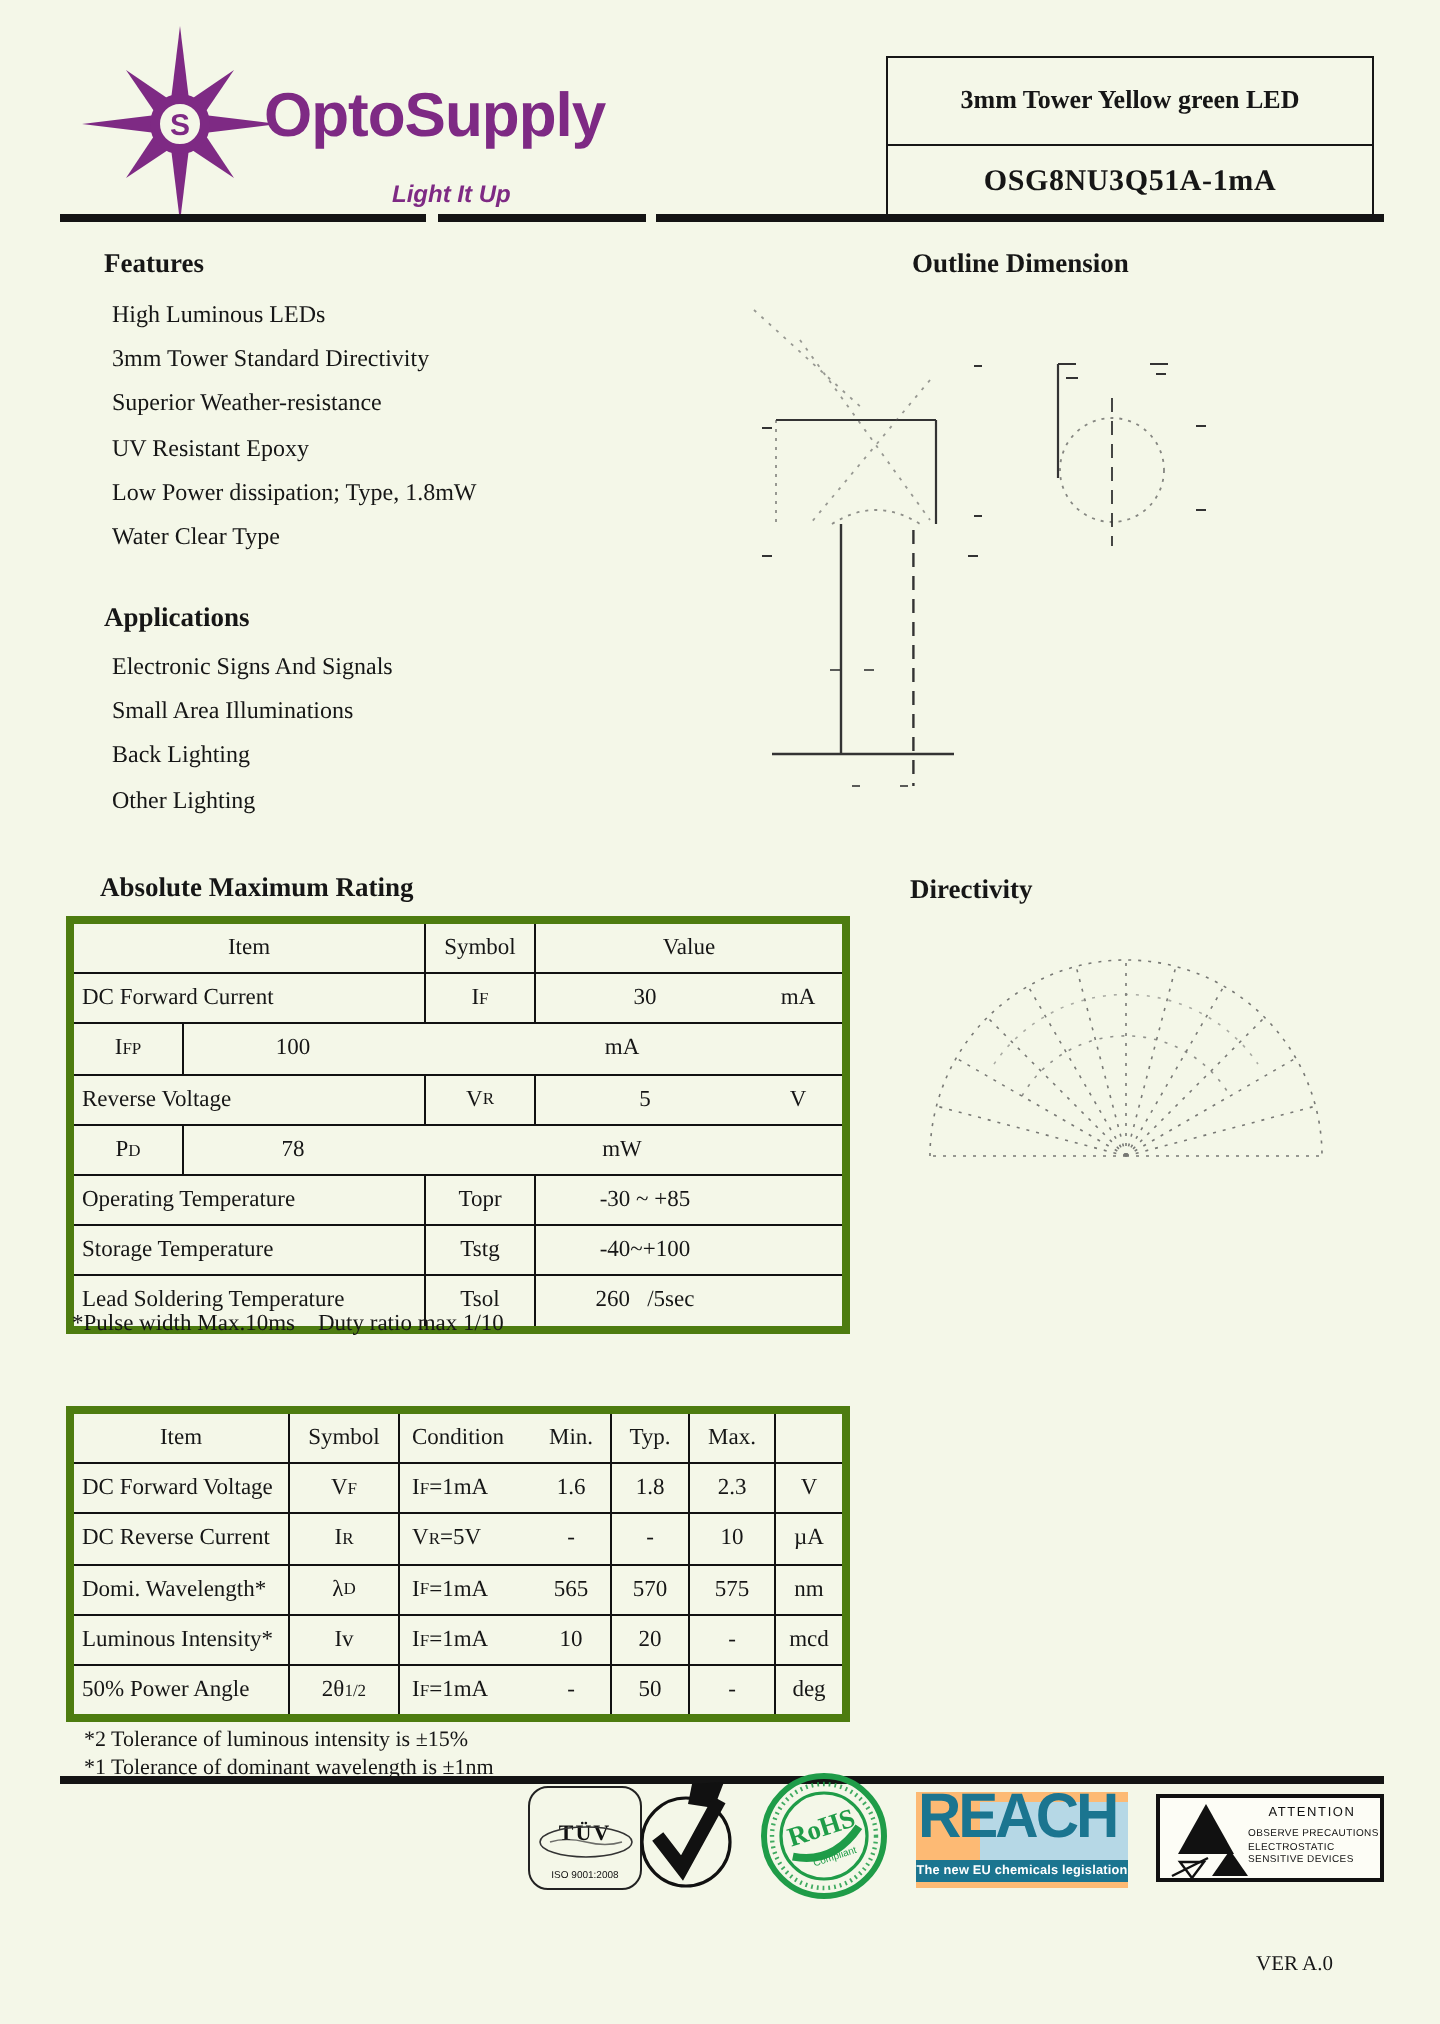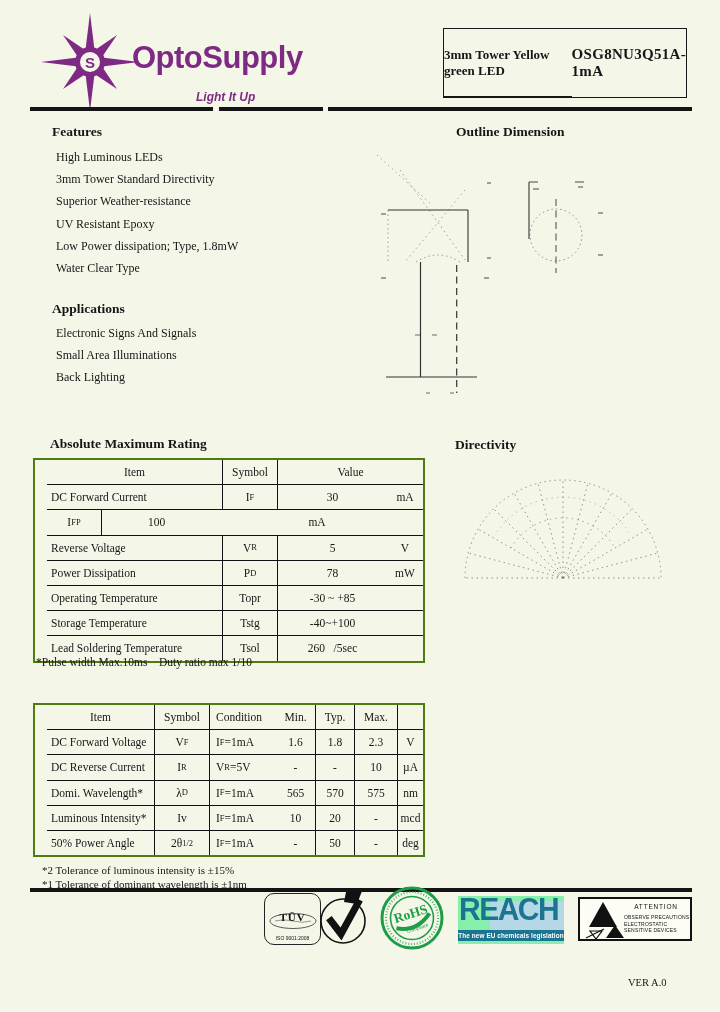--- a/index.html
+++ b/index.html
@@ -6,31 +6,31 @@
   .doc{position:relative;width:720px;height:1012px;background:#f4f7e8;
        font-family:"Liberation Serif",serif;color:#161616;overflow:hidden;}
   .abs{position:absolute;}
   .h1{position:absolute;font-weight:bold;font-size:13.5px;white-space:nowrap;}
   .rule{position:absolute;background:#141414;}
   
   .brand-text{position:absolute;left:132px;top:40px;font-family:"Liberation Sans",sans-serif;
               font-weight:bold;font-size:31px;letter-spacing:-0.5px;color:#7e2a84;}
   .brand-tag{position:absolute;left:196px;top:90px;font-family:"Liberation Sans",sans-serif;
              font-weight:bold;font-style:italic;font-size:12px;color:#7e2a84;}
-  .titlebox{position:absolute;left:443px;top:28px;width:244px;height:70px;border:1.5px solid #161616;
-            display:flex;flex-direction:row;box-sizing:border-box;}
+  .titlebox{position:absolute;left:443px;top:28px;width:244px;height:83px;border:1.5px solid #161616;
+            display:flex;flex-direction:column;box-sizing:border-box;}
   .titlebox .t1{flex:1.15;display:flex;align-items:center;justify-content:center;
                 border-bottom:1.5px solid #161616;font-weight:bold;font-size:13px;}
   .titlebox .t2{flex:1;display:flex;align-items:center;justify-content:center;
                 font-weight:bold;font-size:15px;letter-spacing:.3px;}
   
   .vlist{position:absolute;display:flex;flex-direction:column;font-size:12px;}
   .vlist span{line-height:22.2px;white-space:nowrap;}
   
-  .tbl{position:absolute;border:2px solid #4d7c0f;box-sizing:border-box;padding-left:12px;}
+  .tbl{position:absolute;border:4px solid #4d7c0f;box-sizing:border-box;}
   .trow{display:flex;height:24.2px;border-top:1px solid #111;align-items:stretch;}
   .trow:first-child{border-top:none;}
   .cell{display:flex;align-items:center;font-size:11.5px;box-sizing:border-box;white-space:pre;}
   .br{border-right:1px solid #111;}
   .cc{justify-content:center;}
   .pl{padding-left:4px;}
   sub{font-size:8.5px;line-height:1;}
   
   .a-item{width:176px;}
   .a-sym{width:55px;}
@@ -49,21 +49,21 @@
   .note-sm{position:absolute;font-size:11px;white-space:pre;}
   
   .foot-tag{position:absolute;left:45px;top:912px;font-weight:bold;font-size:15px;}
   .ver{position:absolute;left:628px;top:977px;font-size:10.5px;}
   .tuv{position:absolute;left:264px;top:893px;width:57px;height:52px;border:1.8px solid #222;
        border-radius:10px;box-sizing:border-box;}
   .tuv .tt{position:absolute;left:0;top:17px;width:100%;text-align:center;font-family:Liberation Serif, serif;
            font-weight:bold;font-size:11px;letter-spacing:1px;color:#111;}
   .tuv .iso{position:absolute;left:0;bottom:3px;width:100%;text-align:center;font-size:5px;
             font-family:"Liberation Sans",sans-serif;color:#111;}
-  .reach{position:absolute;left:458px;top:896px;width:106px;height:48px;background:#86efac;}
+  .reach{position:absolute;left:458px;top:896px;width:106px;height:48px;background:#fdba74;}
   .reach .blu{position:absolute;left:32px;top:5px;width:74px;height:40px;background:#b6d8e6;}
   .reach .word{position:absolute;left:1px;top:-4px;font-family:"Liberation Sans",sans-serif;
                font-weight:bold;font-size:30px;letter-spacing:-1.5px;color:#1b7590;transform:scaleY(1.05);}
   .reach .strip{position:absolute;left:0;bottom:3px;width:106px;height:11px;background:#1b7590;
                 color:#fff;font-family:"Liberation Sans",sans-serif;font-weight:bold;font-size:6.4px;
                 line-height:11px;text-align:center;letter-spacing:.1px;}
   .esd{position:absolute;left:578px;top:897px;width:114px;height:44px;border:2px solid #111;
        background:#fdfdf6;box-sizing:border-box;}
   .esd .att{position:absolute;left:44px;top:4px;width:64px;text-align:center;
             font-family:"Liberation Sans",sans-serif;font-size:6.5px;letter-spacing:.8px;color:#111;}
@@ -107,20 +107,21 @@
     <span>UV Resistant Epoxy</span>
     <span>Low Power dissipation; Type, 1.8mW</span>
     <span>Water Clear Type</span>
   </div>
 
   <div class="h1" style="left:52px;top:301px;">Applications</div>
   <div class="vlist" style="left:56px;top:322px;justify-content:center;">
     <span>Electronic Signs And Signals</span>
     <span>Small Area Illuminations</span>
     <span>Back Lighting</span>
+    <span>Other Lighting</span>
   </div>
 
   <div class="h1" style="left:456px;top:124px;">Outline Dimension</div>
   <svg class="abs" style="left:372px;top:150px;" width="250" height="260" viewBox="0 0 250 260" fill="none" stroke="#4a4a4a" stroke-width="0.9">
 
     <path d="M16,60 H96 M96,60 V112" stroke="#333" stroke-width="1.1"></path>
     <path d="M16,60 V112" stroke-dasharray="1.5,3" opacity="0.6"></path>
     <path d="M5,5 L60,55" stroke-dasharray="1.5,3.5" opacity="0.55"></path>
     <path d="M28,20 L93,110" stroke-dasharray="1.5,3.5" opacity="0.55"></path>
     <path d="M93,40 L33,112" stroke-dasharray="1.5,3.5" opacity="0.55"></path>
@@ -158,21 +159,20 @@
       <div class="cell cc a-val">100</div>
       <div class="cell cc a-unit">mA</div>
     </div>
     <div class="trow">
       <div class="cell br pl a-item">Reverse Voltage</div>
       <div class="cell br cc a-sym"><span>V</span><sub>R</sub></div>
       <div class="cell cc a-val">5</div>
       <div class="cell cc a-unit">V</div>
     </div>
     <div class="trow">
-      <div class="cell br pl a-item">Power Dissipation</div>
       <div class="cell br cc a-sym"><span>P</span><sub>D</sub></div>
       <div class="cell cc a-val">78</div>
       <div class="cell cc a-unit">mW</div>
     </div>
     <div class="trow">
       <div class="cell br pl a-item">Operating Temperature</div>
       <div class="cell br cc a-sym"><span>Topr</span><sub></sub></div>
       <div class="cell cc a-val">-30 ~ +85</div>
       <div class="cell cc a-unit"></div>
     </div>

